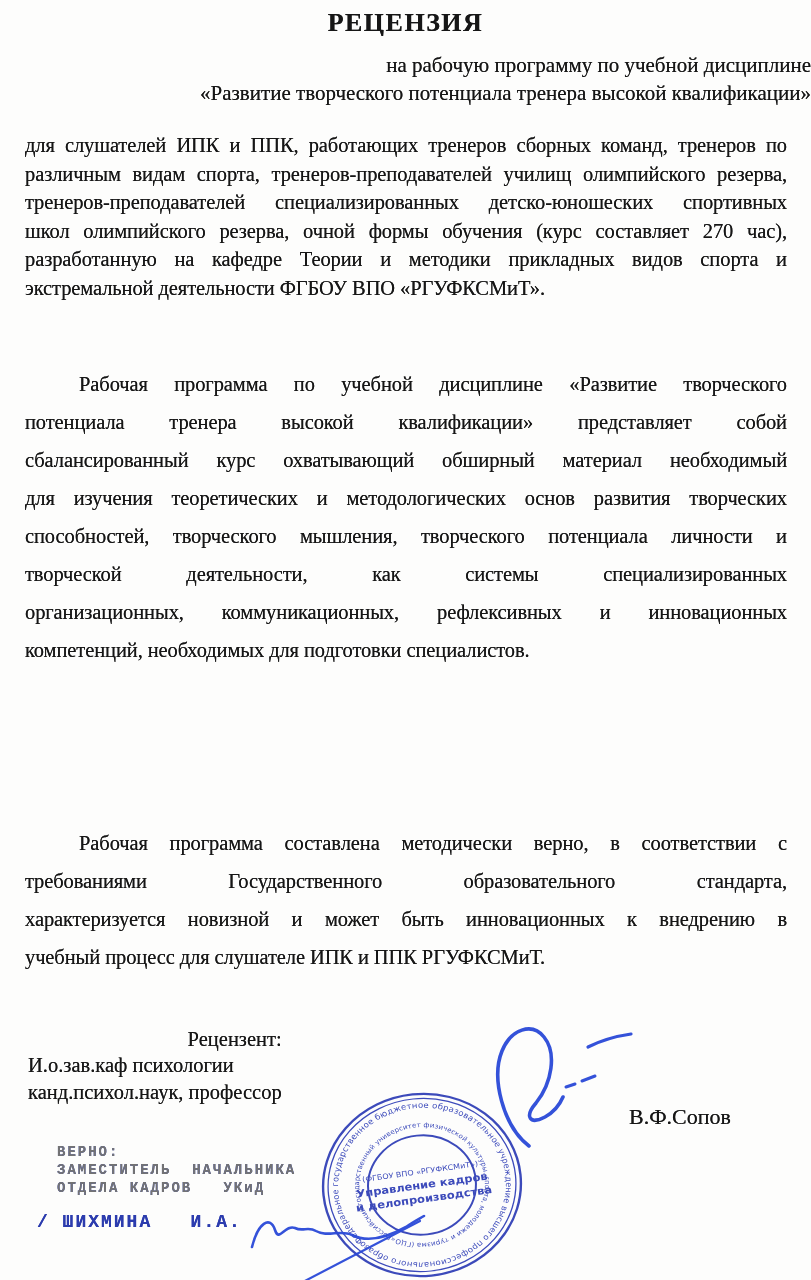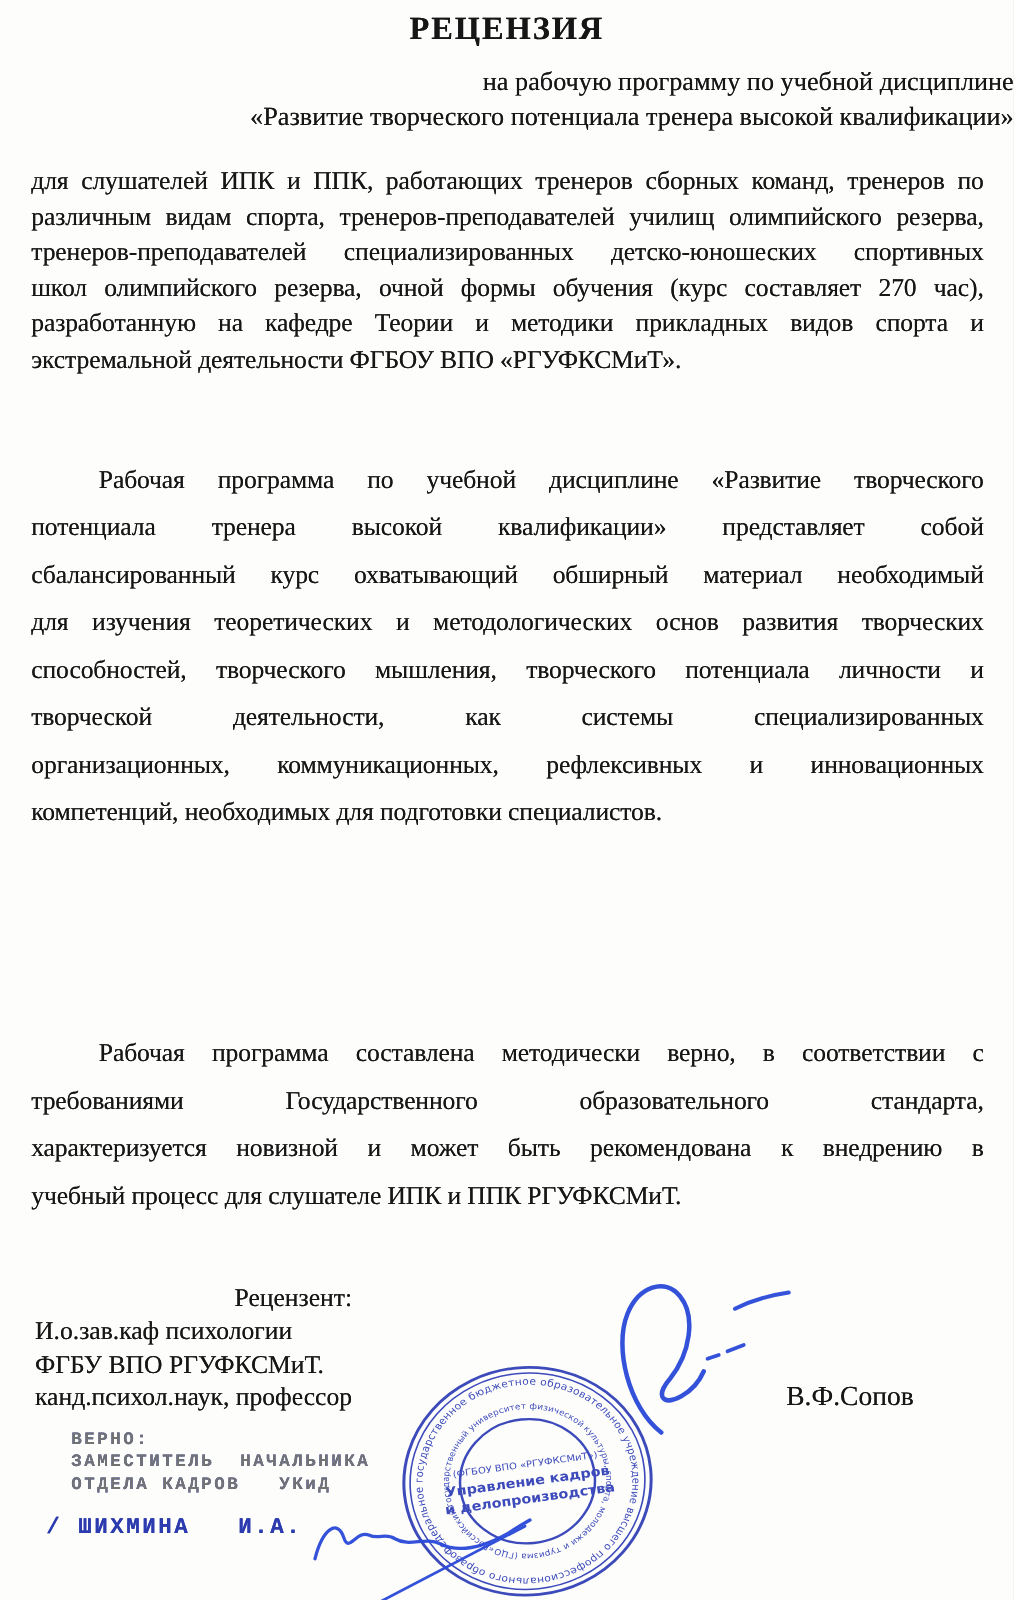--- a/index.html
+++ b/index.html
@@ -95,28 +95,27 @@
       <div class="line">способностей, творческого мышления, творческого потенциала личности и</div>
       <div class="line">творческой деятельности, как системы специализированных</div>
       <div class="line">организационных, коммуникационных, рефлексивных и инновационных</div>
       <div class="line last">компетенций, необходимых для подготовки специалистов.</div>
     </div>
 
 
   <div class="para para-4 indent doc-text">
       <div class="line">Рабочая программа составлена методически верно, в соответствии с</div>
       <div class="line">требованиями Государственного образовательного стандарта,</div>
-      <div class="line">характеризуется новизной и может быть рекомендована к внедрению в</div>
+      <div class="line">характеризуется новизной и может быть инновационных к внедрению в</div>
       <div class="line last">учебный процесс для слушателе ИПК и ППК РГУФКСМиТ.</div>
     </div>
 
   <div class="reviewer doc-text">
       <div class="line">Рецензент:</div>
       <div class="line">И.о.зав.каф психологии</div>
-      <div class="line">ФГБУ ВПО РГУФКСМиТ.</div>
       <div class="line last">канд.психол.наук, профессор</div>
     </div>
 
   <div class="reviewer-name doc-text">В.Ф.Сопов</div>
 
   <div class="verno">
       <div class="line">ВЕРНО:</div>
       <div class="line">ЗАМЕСТИТЕЛЬ  НАЧАЛЬНИКА</div>
       <div class="line last">ОТДЕЛА КАДРОВ   УКиД</div>
     </div>

